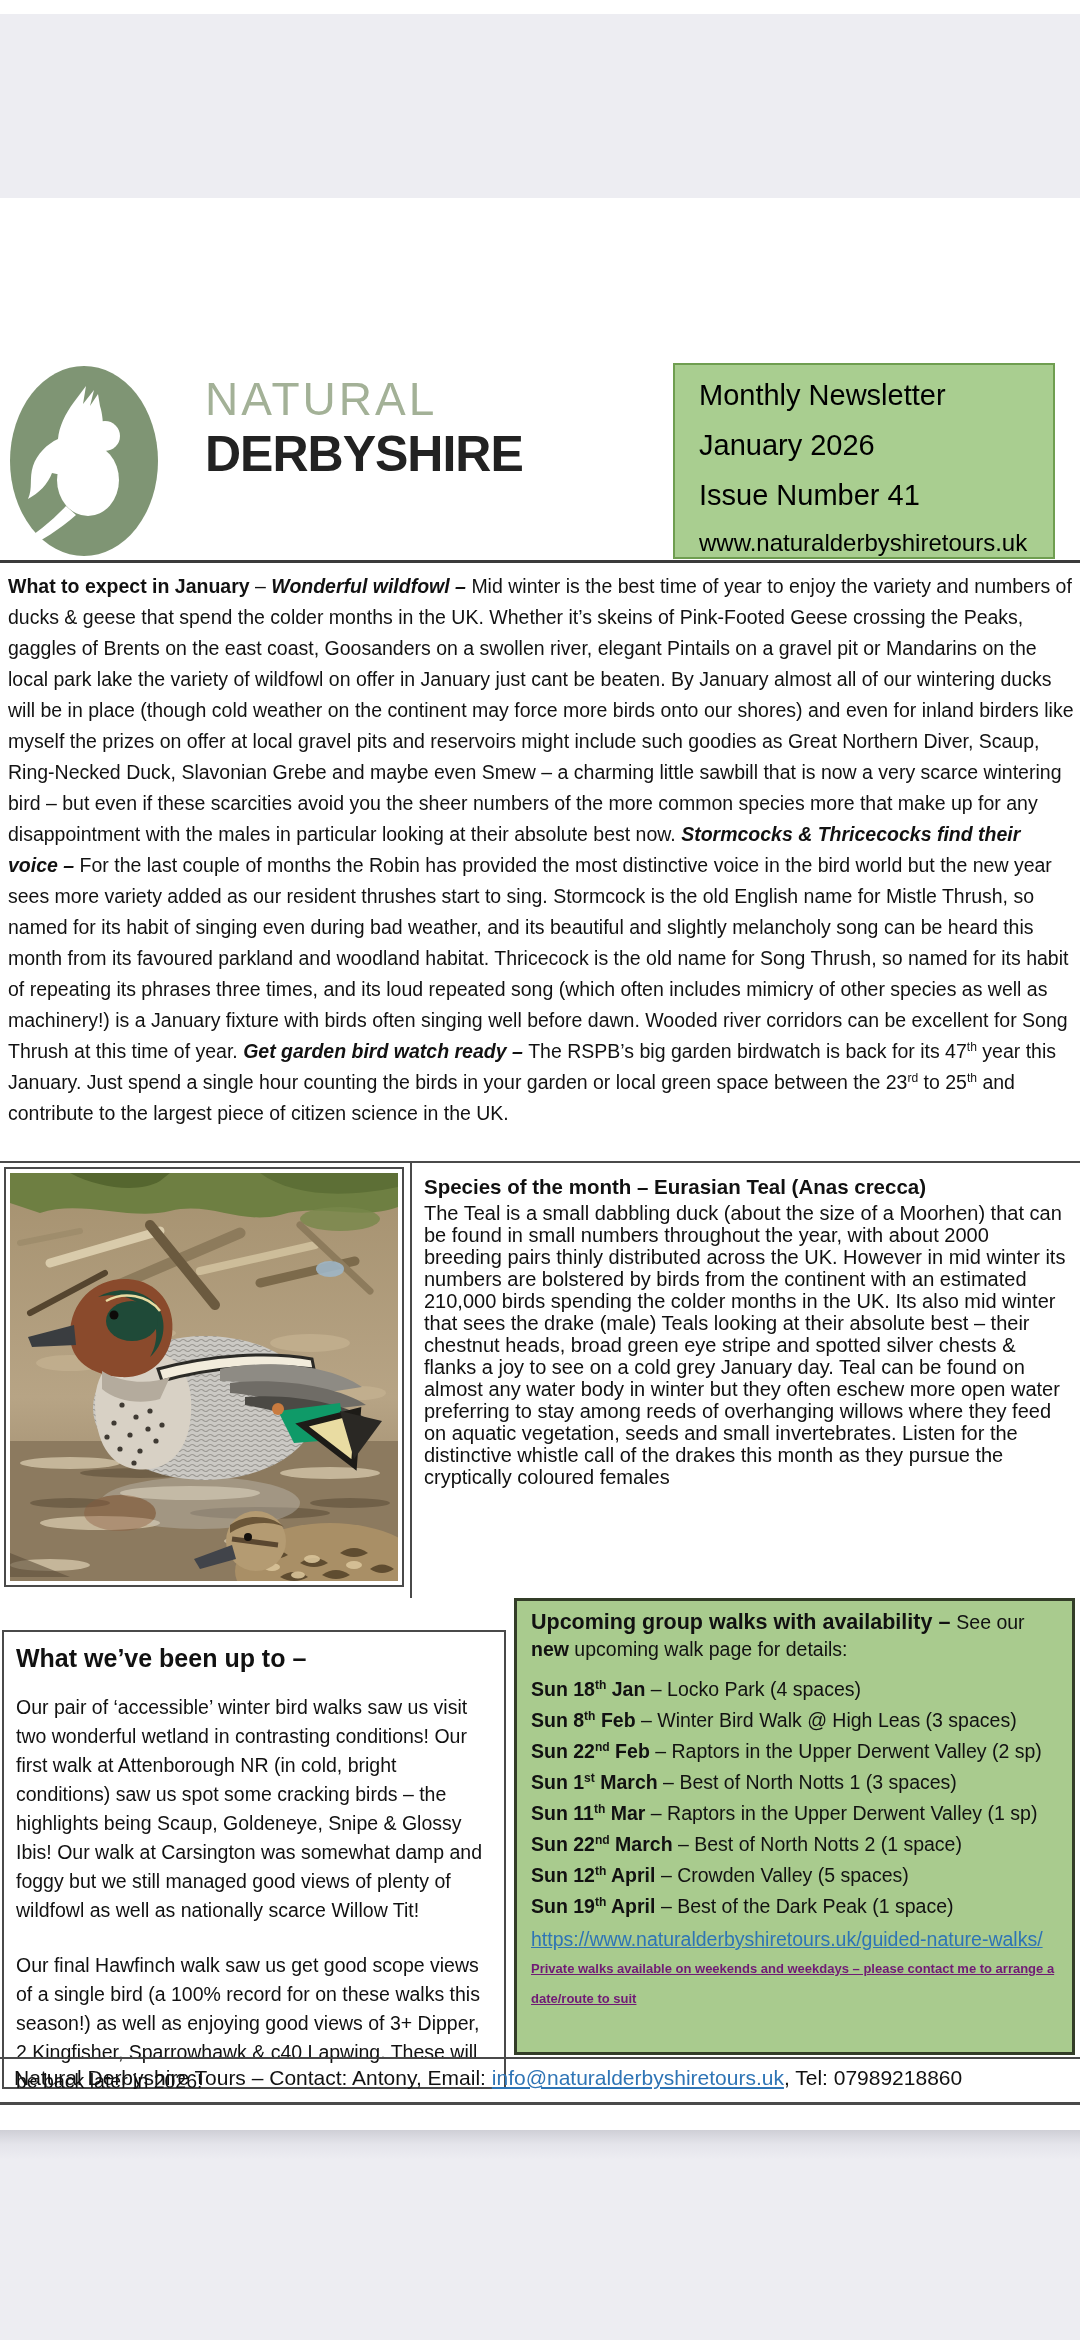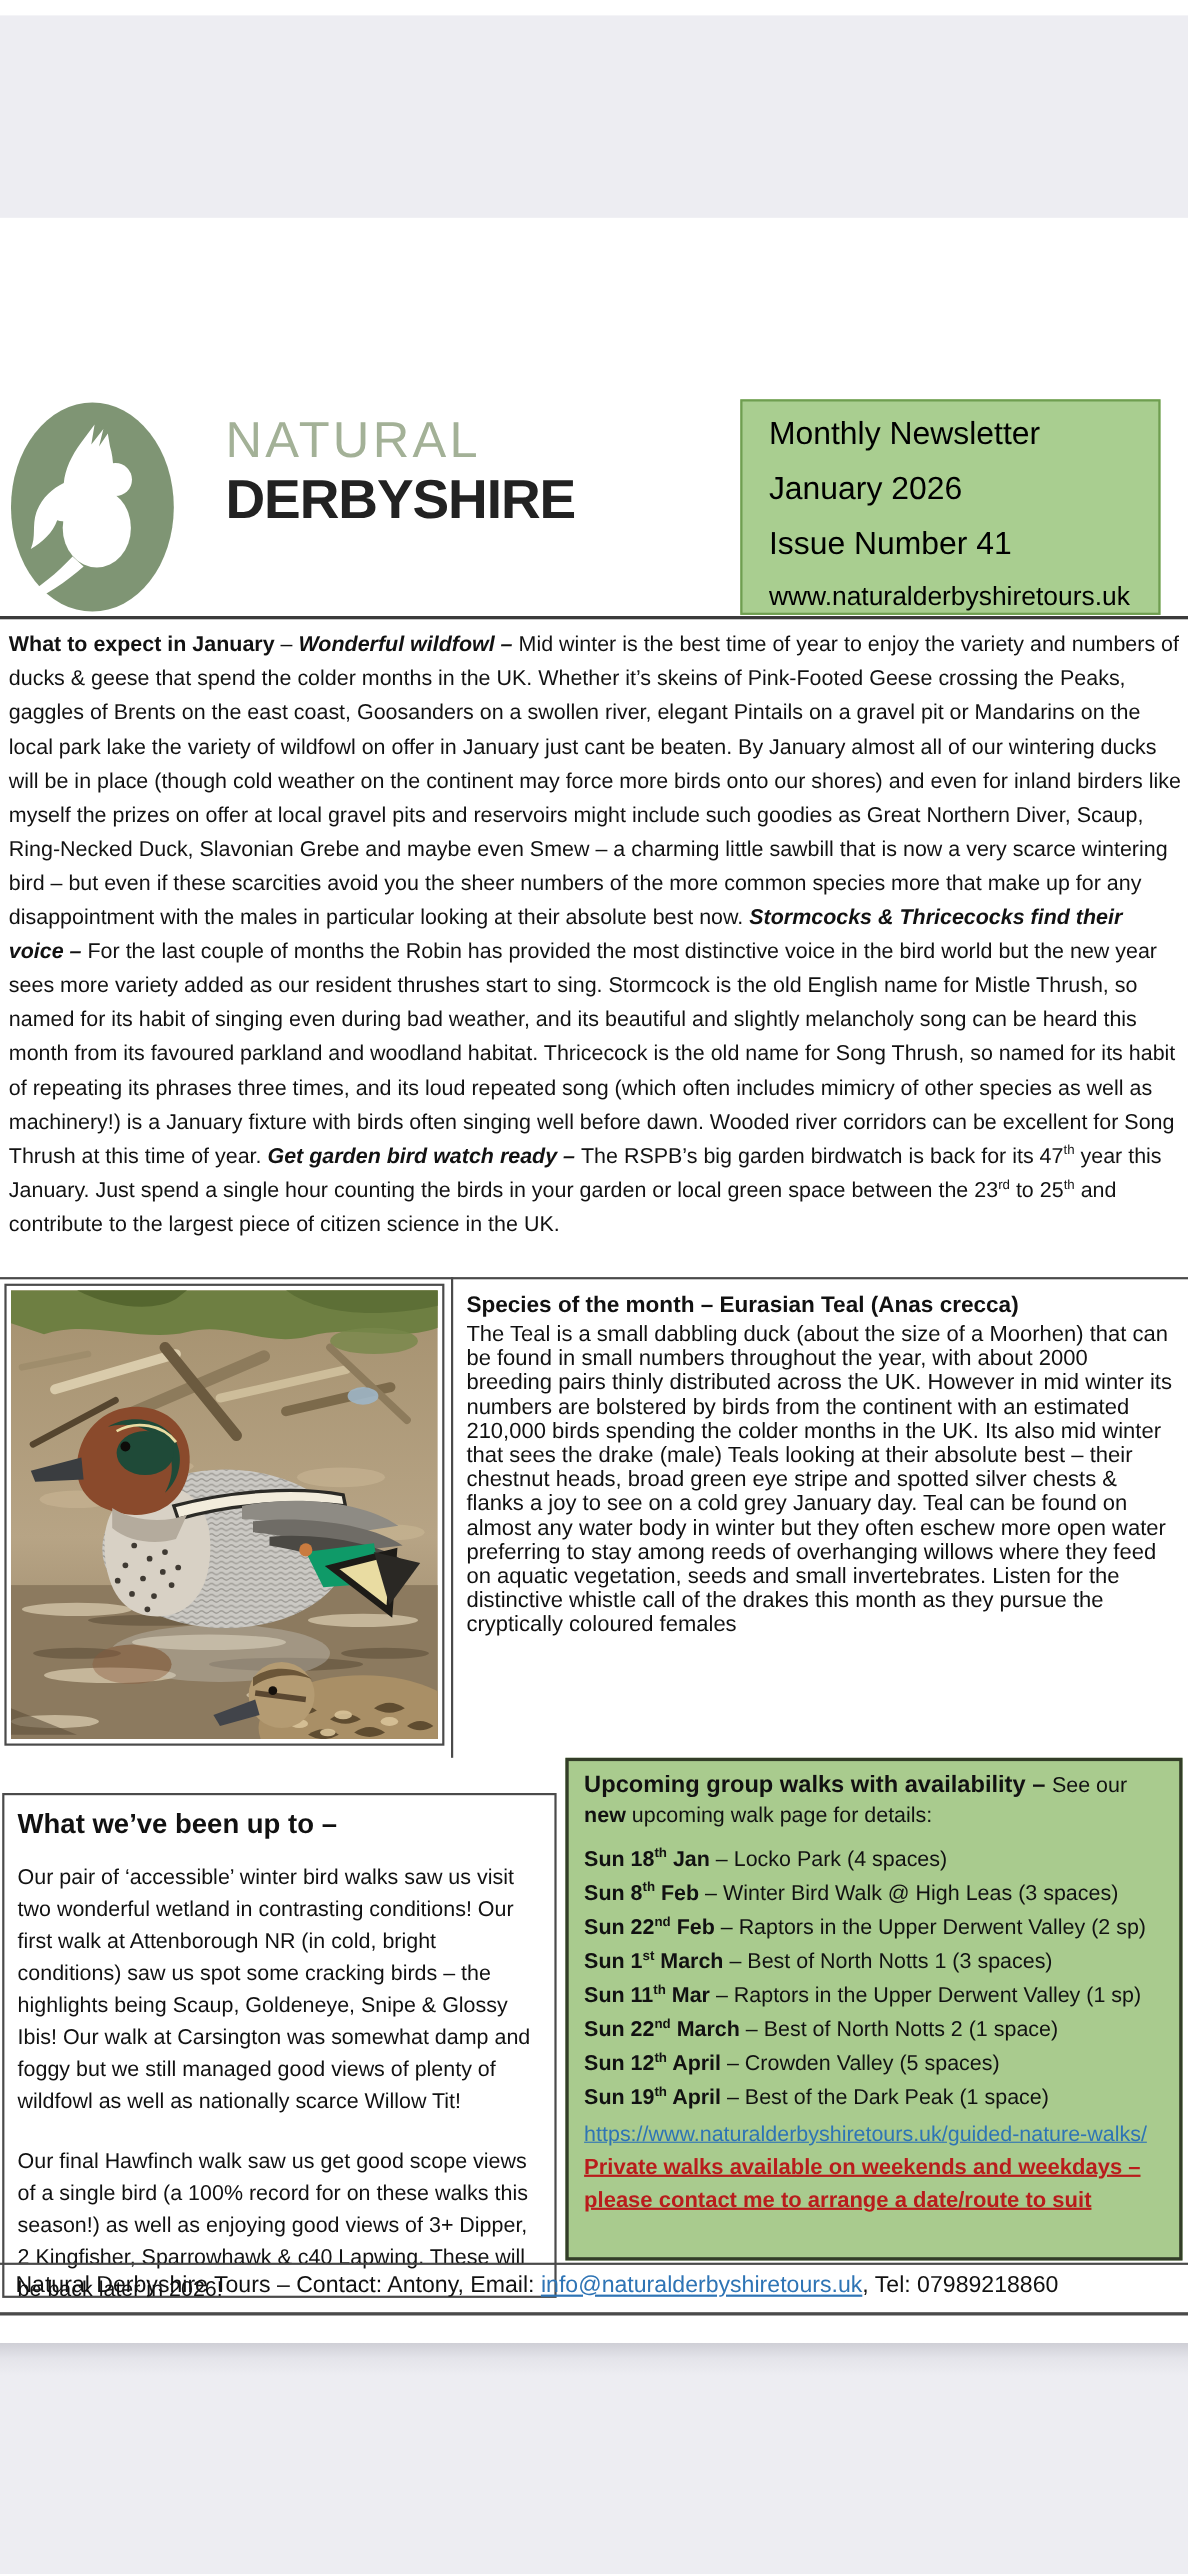--- a/index.html
+++ b/index.html
@@ -44,21 +44,21 @@
           border:2px solid #4a4a4a;background:#fff;padding:8px 12px;margin-top:32px;}
   .beenup .head{font-size:25px;font-weight:700;margin:4px 0 20px 0;}
   .beenup .para{font-size:19.5px;line-height:29px;margin-bottom:26px;}
   .walks{position:absolute;left:514px;top:1598px;width:561px;height:457px;box-sizing:border-box;
          background:#a9cb8e;border:3px solid #333d28;padding:8px 12px 0 14px;}
   .walks .head{font-size:19.5px;line-height:27px;margin-bottom:11px;}
   .walks .item{font-size:19.5px;line-height:31px;}
   .walks .items{margin-bottom:2px;}
   .walks .link{font-size:19.5px;line-height:30px;color:#2e74b5;text-decoration:underline;
                word-wrap:break-word;cursor:pointer;}
-  .walks .private{font-size:20px;line-height:30px;font-weight:700;text-decoration:underline;color:#b91c1c;}
+  .walks .private{font-size:13px;line-height:30px;font-weight:700;text-decoration:underline;color:#701a75;}
   
   .f-line-top{position:absolute;left:0;top:2057px;width:1080px;height:2px;background:#4a4a4a;}
   .f-line-bot{position:absolute;left:0;top:2102px;width:1080px;height:3px;background:#4a4a4a;}
   .footer{position:absolute;left:14px;top:2066px;width:1060px;font-size:21px;color:#111;}
 </style>
 </head>
 <body>
 
 <div class="screen">
 

